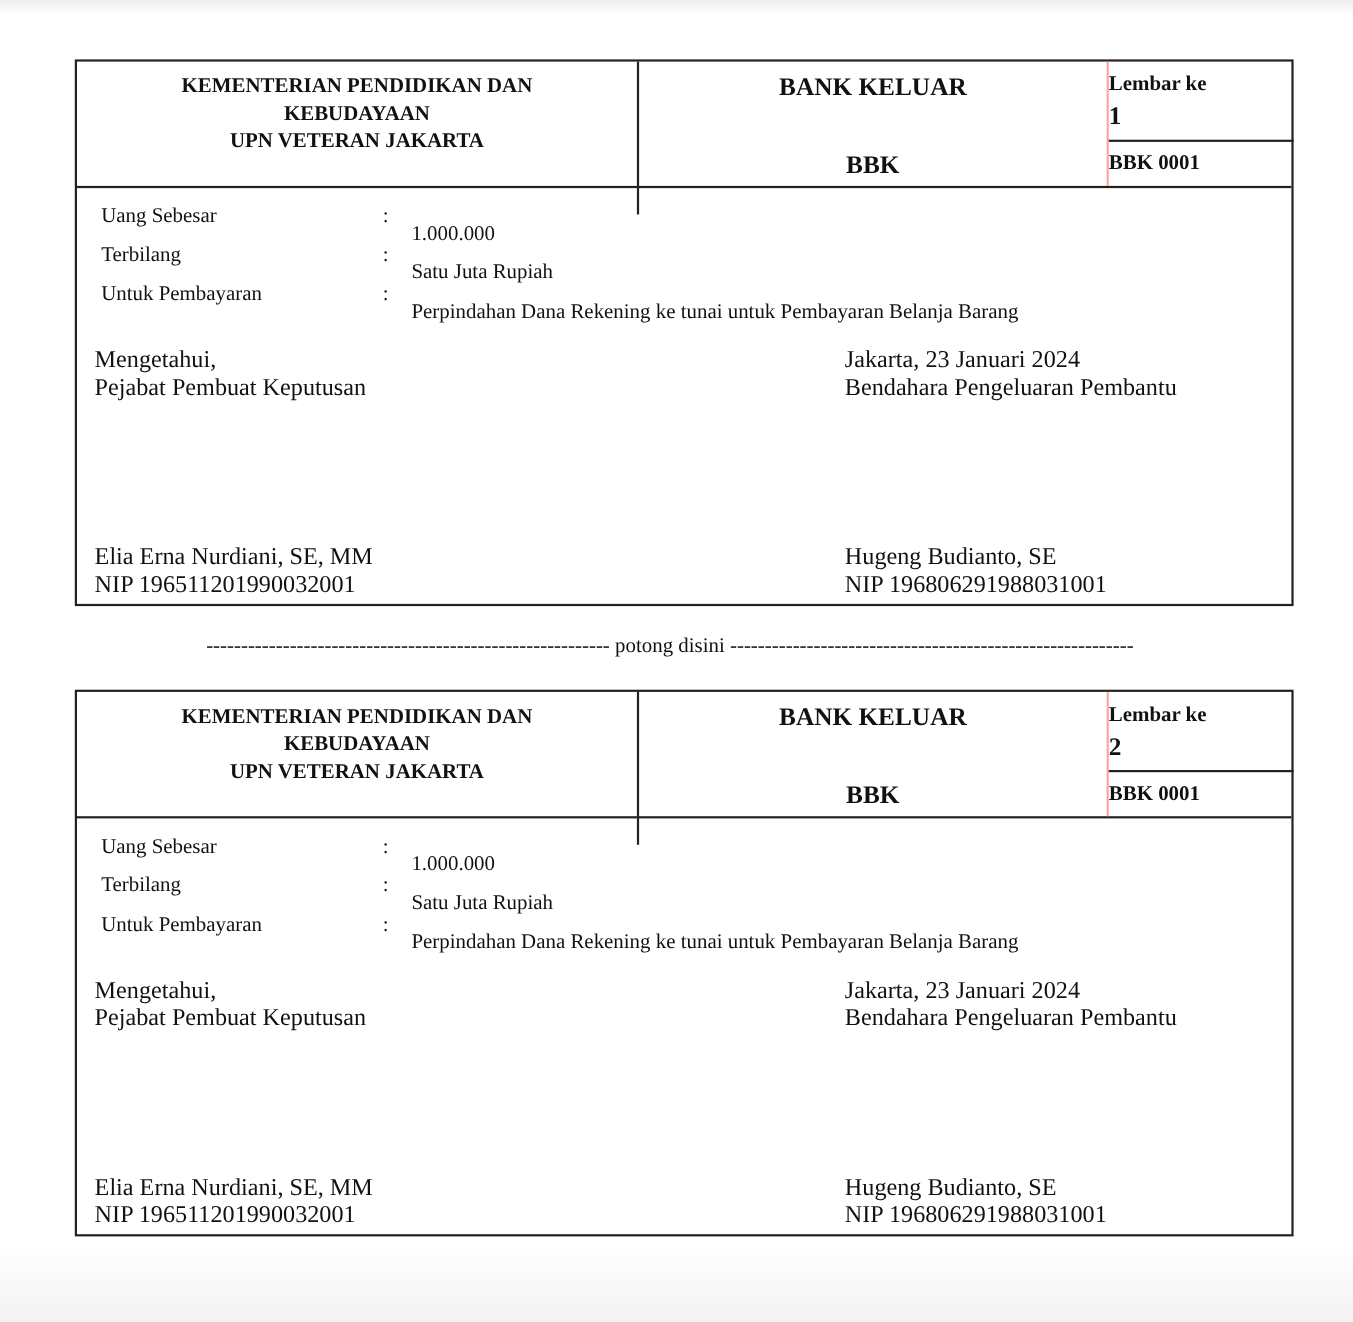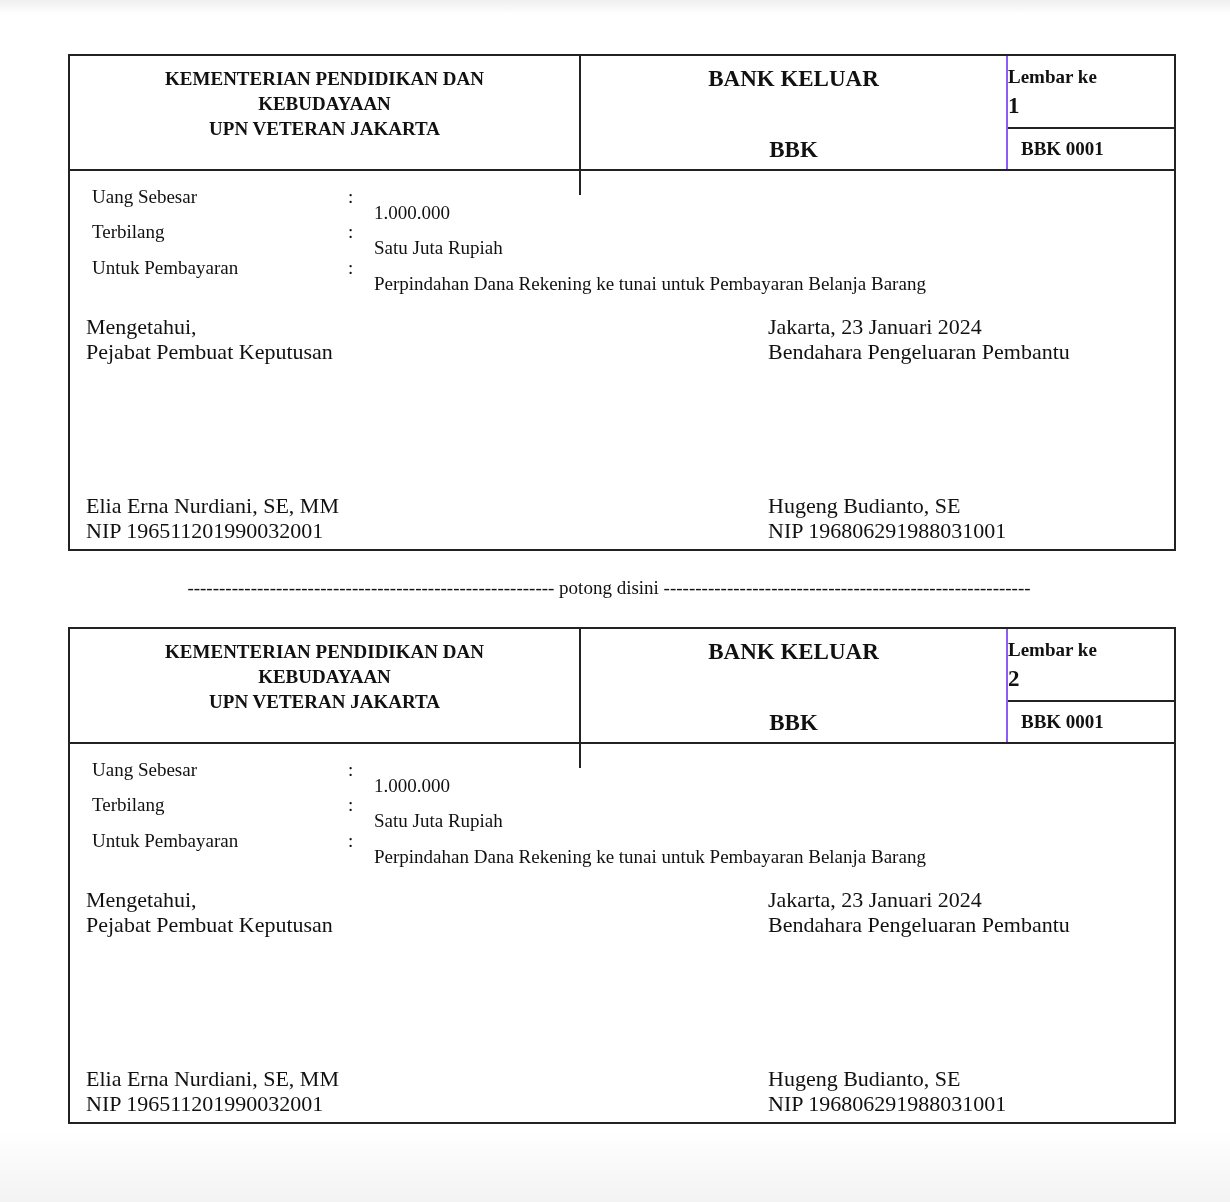--- a/index.html
+++ b/index.html
@@ -12,29 +12,29 @@
   .topshade { position: absolute; left: 0; top: 0; width: 1230px; height: 14px;
     background: linear-gradient(#efefef, #ffffff); }
   .bottomshade { position: absolute; left: 0; top: 1130px; width: 1230px; height: 72px;
     background: linear-gradient(#ffffff, #f3f3f3); }
   .voucher { position: absolute; left: 68px; width: 1108px; border: 2px solid #222; box-sizing: border-box; }
   .v1 { top: 54px; height: 497px; }
   .v2 { top: 627px; height: 497px; }
   .head { position: absolute; left: 0; top: 0; width: 100%; height: 115px; border-bottom: 2px solid #222; box-sizing: border-box; }
   .cell-org { position: absolute; left: 0; top: 0; width: 511px; height: 139px; border-right: 2px solid #222; box-sizing: border-box;
     text-align: center; font-weight: bold; font-size: 19px; line-height: 25px; padding-top: 10px; }
-  .cell-title { position: absolute; left: 511px; top: 0; width: 427px; height: 113px; border-right: 2px solid #8b5cf6; box-sizing: border-box;
+  .cell-title { position: absolute; left: 511px; top: 0; width: 427px; height: 113px; border-right: 2px solid #fca5a5; box-sizing: border-box;
     text-align: center; font-weight: bold; font-size: 23px; }
   .cell-title .t1 { position: absolute; left: 0; right: 0; top: 10px; }
   .cell-title .t2 { position: absolute; left: 0; right: 0; top: 81px; }
   .cell-sheet { position: absolute; left: 938px; top: 0; width: 168px; height: 113px; font-weight: bold; }
   .sheet-top { position: absolute; left: 0; top: 0; width: 100%; height: 73px; border-bottom: 2px solid #222; box-sizing: border-box; }
   .sheet-label { position: absolute; left: 0; right: 0; top: 10px; font-size: 19px; }
   .sheet-num { position: absolute; left: 0; right: 0; top: 37px; font-size: 23px; }
-  .sheet-code { position: absolute; left: 0; right: 0; top: 82px; font-size: 19px; margin-left: 13px; }
+  .sheet-code { position: absolute; left: 0; right: 0; top: 82px; font-size: 19px; }
   .row { position: absolute; left: 22px; font-size: 19px; }
   .row .lbl { position: absolute; left: 0; width: 250px; white-space: nowrap; }
   .row .colon { position: absolute; left: 256px; }
   .row .val { position: absolute; left: 282px; white-space: nowrap; margin-top: 16px; }
   .sig { position: absolute; font-size: 22px; line-height: 25px; white-space: nowrap; }
   .cutline { position: absolute; left: 148px; top: 577px; width: 922px; text-align: center; font-size: 19px; white-space: nowrap; overflow: hidden; }
 </style>
 </head>
 <body>
 

